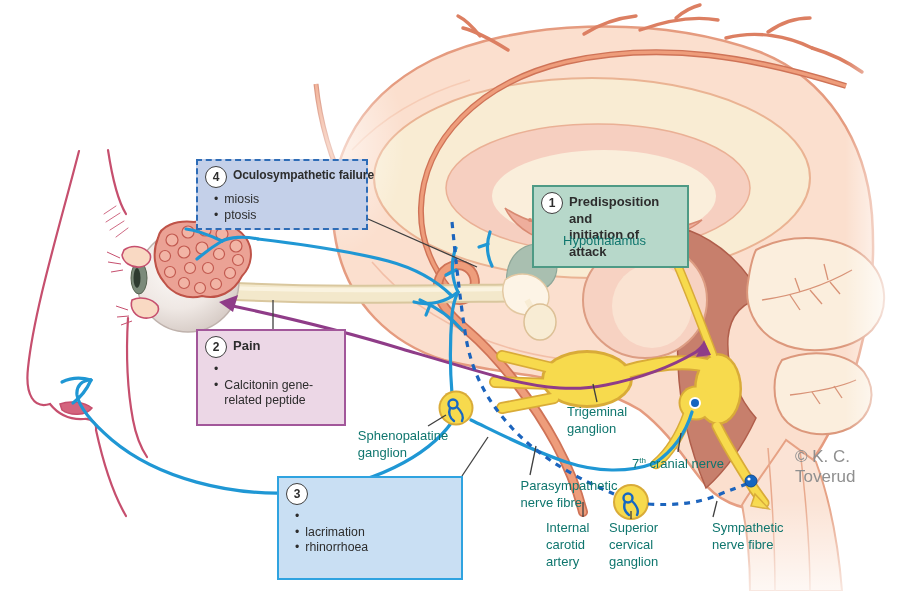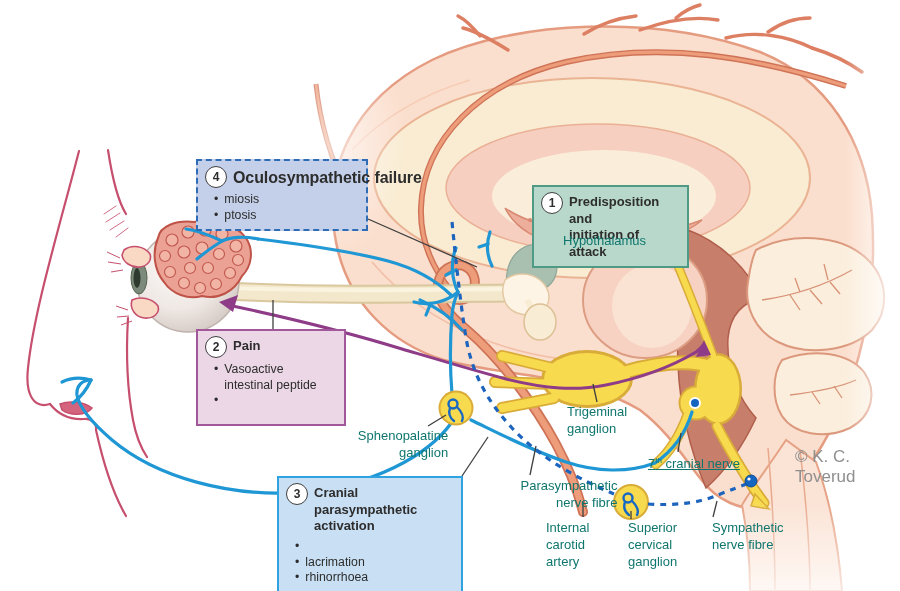--- a/index.html
+++ b/index.html
@@ -13,24 +13,24 @@
        justify-content:center;color:#2d2d2d}
   .box-title{font-weight:bold;font-size:13px;line-height:1.28;white-space:pre-line;padding-top:2px}
   .bullets{margin-top:4px;padding-left:9px}
   .bullet{display:flex;gap:6px;font-size:12.3px;line-height:1.28;color:#2d2d2d}
   .bullet .dot{flex:0 0 auto}
   .bullet-text{white-space:pre-line}
   .box1{left:532px;top:185px;width:157px;background:#b7d8ca;border:2px solid #4e9a85}
   .box2{left:196px;top:329px;width:150px;min-height:97px;background:#ecd7e6;border:2.5px solid #a2579a}
   .box3{left:277px;top:476px;width:186px;min-height:104px;background:#c9dff3;border:2.5px solid #2fa3e0}
   .box4{left:196px;top:159px;width:172px;min-height:64px;background:#c4d0e9;border:2.5px dashed #2e6cb6}
-  .box4 .box-title{white-space:nowrap;font-size:16px;letter-spacing:-0.1px}
+  .box4 .box-title{white-space:nowrap;font-size:12px;letter-spacing:-0.1px}
   .lbl{position:absolute;font-size:13px;color:#0f766e;line-height:1.3;white-space:pre-line}
   .lbl sup{font-size:8px}
-  .ctr{transform:translateX(-50%);text-align:right}
+  .ctr{transform:translateX(-50%);text-align:left}
   .copyright{position:absolute;left:795px;top:447px;font-size:17px;color:#8f8f8f}
 </style>
 </head>
 <body>
 
 <div id="stage">
 
 <svg width="900" height="591" viewBox="0 0 900 591">
   <defs>
     <radialGradient id="eyeg" cx="40%" cy="36%" r="75%">
@@ -301,34 +301,32 @@
 </div>
 
 <div class="callout box2">
   <div class="box-head">
     <div class="num">2</div>
     <div class="box-title">Pain</div>
   </div>
   <div class="bullets">
     <div class="bullet">
           <span class="dot">•</span>
-          <span class="bullet-text">Vasoactive
-intestinal peptide</span>
-        </div>
-    <div class="bullet">
-          <span class="dot">•</span>
+        </div>
+    <div class="bullet">
+          <span class="dot">•</span>
+          <span class="bullet-text">Calcitonin gene-
+related peptide</span>
         </div>
   </div>
 </div>
 
 <div class="callout box3">
   <div class="box-head">
     <div class="num">3</div>
-    <div class="box-title">Cranial parasympathetic
-activation</div>
   </div>
   <div class="bullets">
     <div class="bullet">
           <span class="dot">•</span>
         </div>
     <div class="bullet">
           <span class="dot">•</span>
           <span class="bullet-text">lacrimation</span>
         </div>
     <div class="bullet">
@@ -355,24 +353,24 @@
   </div>
 </div>
 
 <div class="lbl" style="left:563px;top:233px;">Hypothalamus</div>
 <div class="lbl ctr" style="left:403px;top:428px;">Sphenopalatine
 ganglion</div>
 <div class="lbl ctr" style="left:528px;top:478px;margin-left:41px;">Parasympathetic
 nerve fibre</div>
 <div class="lbl" style="left:567px;top:404px;">Trigeminal
 ganglion</div>
-<div class="lbl" style="left:648px;top:456px;text-decoration:underline;"><span>7</span><sup>th</sup><span> cranial nerve</span></div>
+<div class="lbl" style="left:632px;top:456px;"><span>7</span><sup>th</sup><span> cranial nerve</span></div>
 <div class="lbl" style="left:546px;top:520px;">Internal
 carotid
 artery</div>
-<div class="lbl" style="left:628px;top:520px;">Superior
+<div class="lbl" style="left:609px;top:520px;">Superior
 cervical
 ganglion</div>
 <div class="lbl" style="left:712px;top:520px;">Sympathetic
 nerve fibre</div>
 <div class="copyright">© K. C. Toverud</div>
 
 </div>
 
 </body></html>

